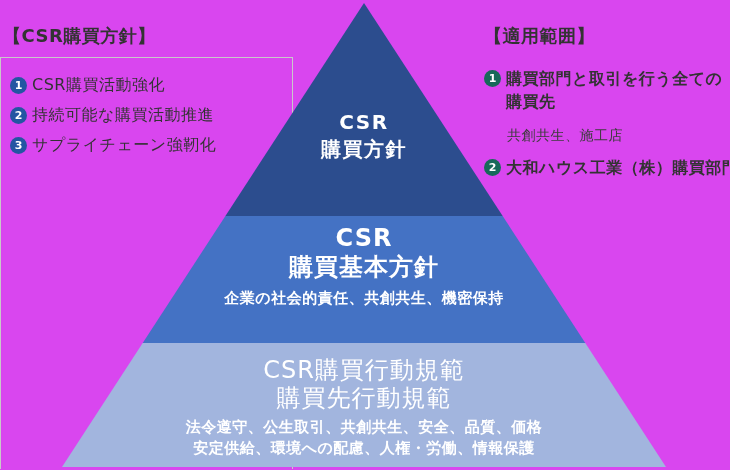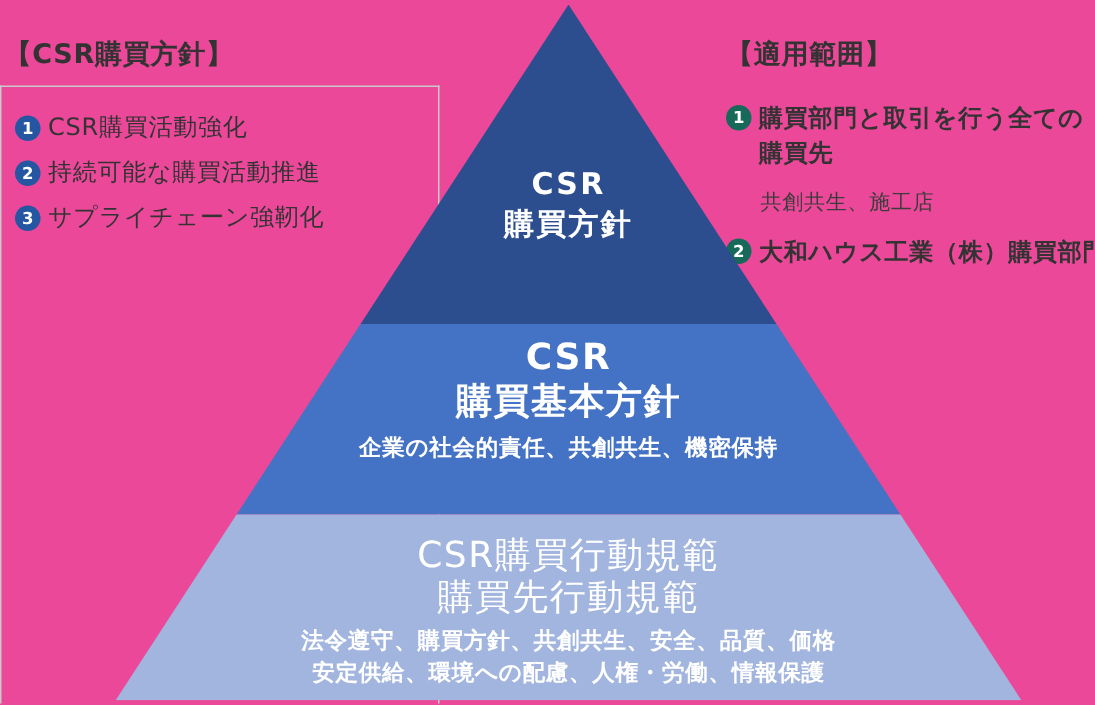--- a/index.html
+++ b/index.html
@@ -1,17 +1,17 @@
 <!DOCTYPE html>
 <html style="--tier1: #2c4d8e; --tier2: #4472c4; --tier3: #a2b5de; --circle-left: #2456a2; --circle-right: #17695a; --text-dark: #333333; --box-border: #c9c9c9;"><head>
 <meta charset="utf-8">
 <style>
   html,body{margin:0;padding:0;background:#fff;}
   body{font-family:"DejaVu Sans","Liberation Sans",sans-serif;}
-  .canvas{position:relative;width:730px;height:470px;background:#ec4899;overflow:hidden;}
+  .canvas{position:relative;width:730px;height:470px;background:#d946ef;overflow:hidden;}
 
   
   .left-title{position:absolute;left:3px;top:24px;font-size:18px;font-weight:bold;
     color:var(--text-dark,#333);letter-spacing:.5px;}
   .policy-box{position:absolute;left:0;top:57px;width:293px;height:412px;
     border:1px solid var(--box-border,#c9c9c9);border-bottom:none;
     box-sizing:border-box;padding:12px 0 0 9px;background:transparent;z-index:1;}
   .policy-row{display:flex;align-items:center;height:30px;gap:5px;}
   .num{width:17px;height:17px;min-width:17px;border-radius:50%;color:#fff;
     font-size:11px;font-weight:bold;display:flex;align-items:center;justify-content:center;line-height:1;}
@@ -23,21 +23,21 @@
   .right-panel{position:absolute;left:484px;top:24px;width:246px;z-index:1;}
   .right-title{font-size:18px;font-weight:bold;color:var(--text-dark,#333);
     letter-spacing:.5px;margin:0 0 19px 0;}
   .r-item{display:flex;align-items:flex-start;gap:5px;}
   .r-item .num{margin-top:3px;}
   .r-lines{font-size:16px;color:var(--text-dark,#333);line-height:23px;letter-spacing:.5px;font-weight:bold;}
   .r-details{margin:9px 0 8px 23px;font-size:14px;color:#3c3c3c;line-height:26px;letter-spacing:.5px;}
   .r-item.second{margin-top:3px;white-space:nowrap;}
 
   
-  .pyramid{position:absolute;left:77px;top:3px;width:604px;height:464px;z-index:2;
+  .pyramid{position:absolute;left:62px;top:3px;width:604px;height:464px;z-index:2;
     clip-path:polygon(50% 0,100% 100%,0 100%);}
   .tier{position:absolute;left:0;width:100%;}
   .tier.t1{top:0;height:213px;background:var(--tier1,#2c4d8e);}
   .tier.t2{top:213px;height:127px;background:var(--tier2,#4472c4);}
   .tier.t3{top:340px;height:124px;background:var(--tier3,#a2b5de);}
   .tier-text{position:absolute;left:0;width:100%;text-align:center;color:#fff;}
   .t1-title{top:106px;font-size:20px;font-weight:bold;line-height:27px;letter-spacing:1.5px;}
   .t2-title{top:221px;font-size:24px;font-weight:bold;line-height:29px;letter-spacing:1px;}
   .t2-desc{top:284px;font-size:15px;font-weight:bold;line-height:22px;letter-spacing:.5px;}
   .t3-title{top:353px;font-size:24px;font-weight:normal;line-height:28px;letter-spacing:1px;}
@@ -104,18 +104,18 @@
     </div>
     <div class="tier-text t2-desc">
       <div>企業の社会的責任、共創共生、機密保持</div>
     </div>
 
     <div class="tier-text t3-title">
       <div>CSR購買行動規範</div>
       <div>購買先行動規範</div>
     </div>
     <div class="tier-text t3-desc">
-      <div>法令遵守、購買方針、共創共生、安全、品質、価格</div>
+      <div>法令遵守、公生取引、共創共生、安全、品質、価格</div>
       <div>安定供給、環境への配慮、人権・労働、情報保護</div>
     </div>
   </div>
 
 </div>
 
 </body></html>

